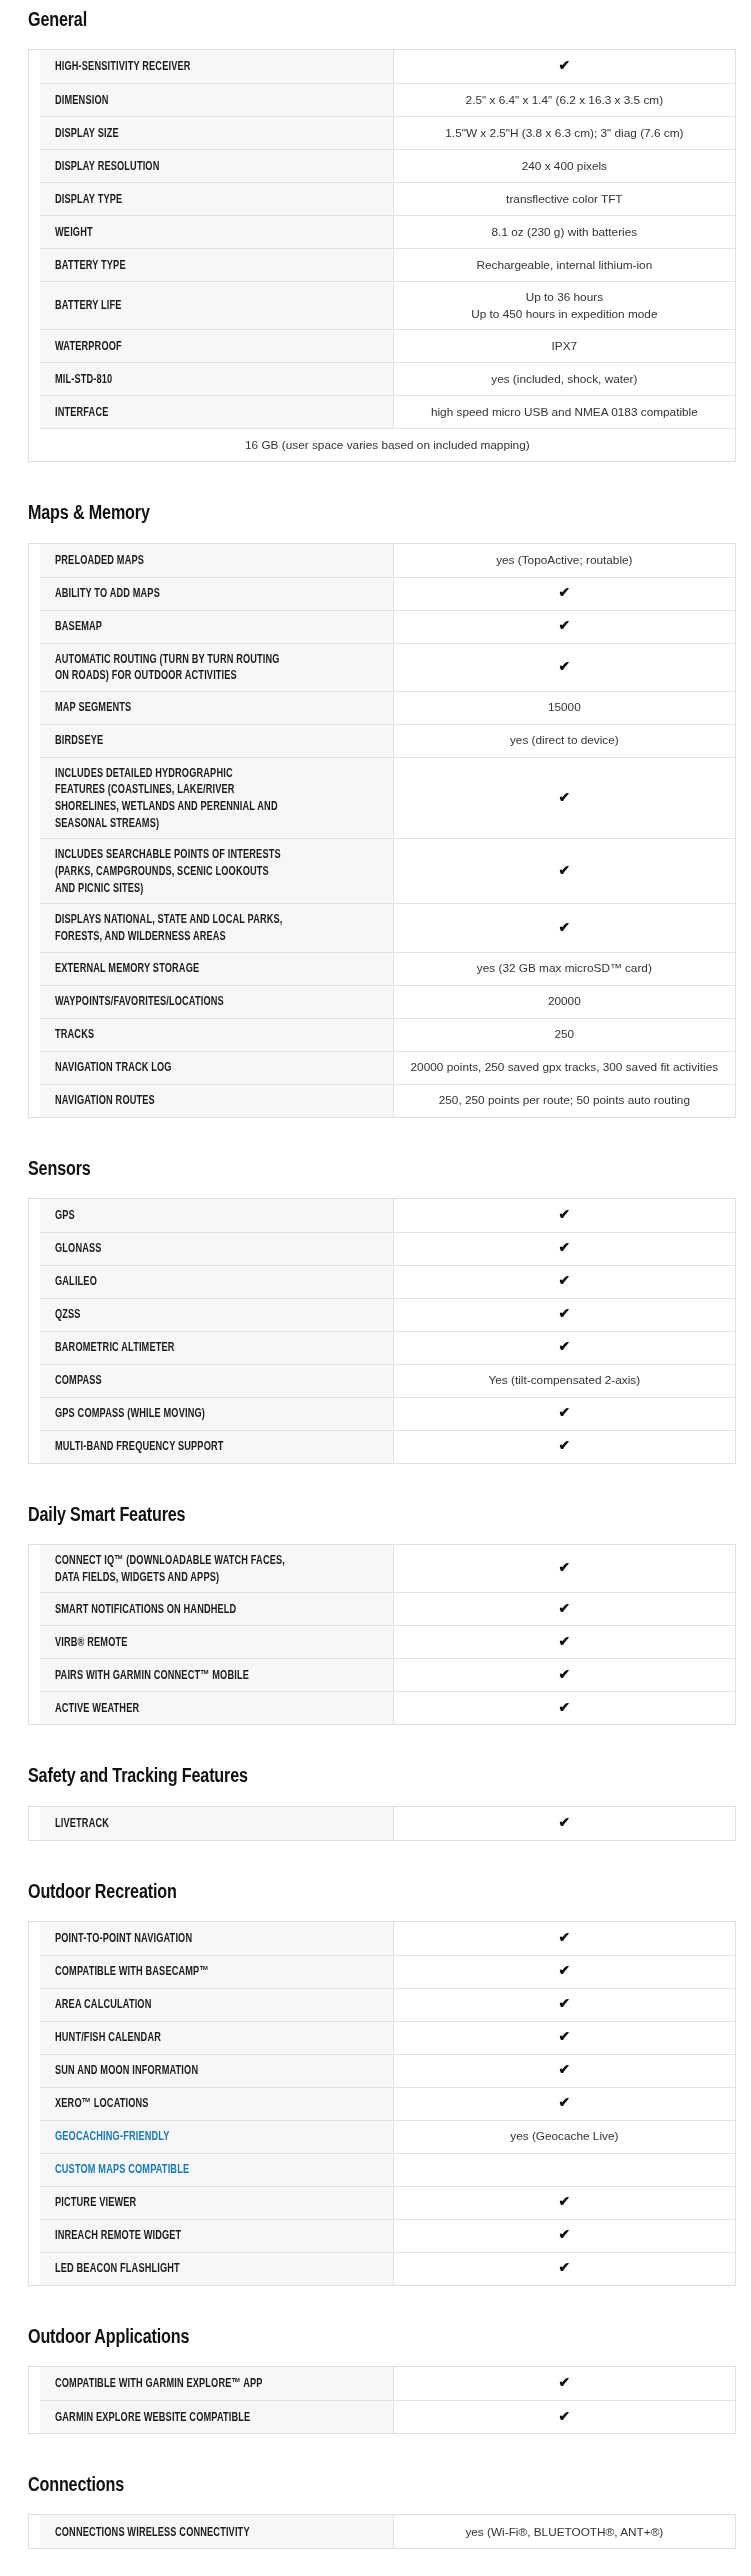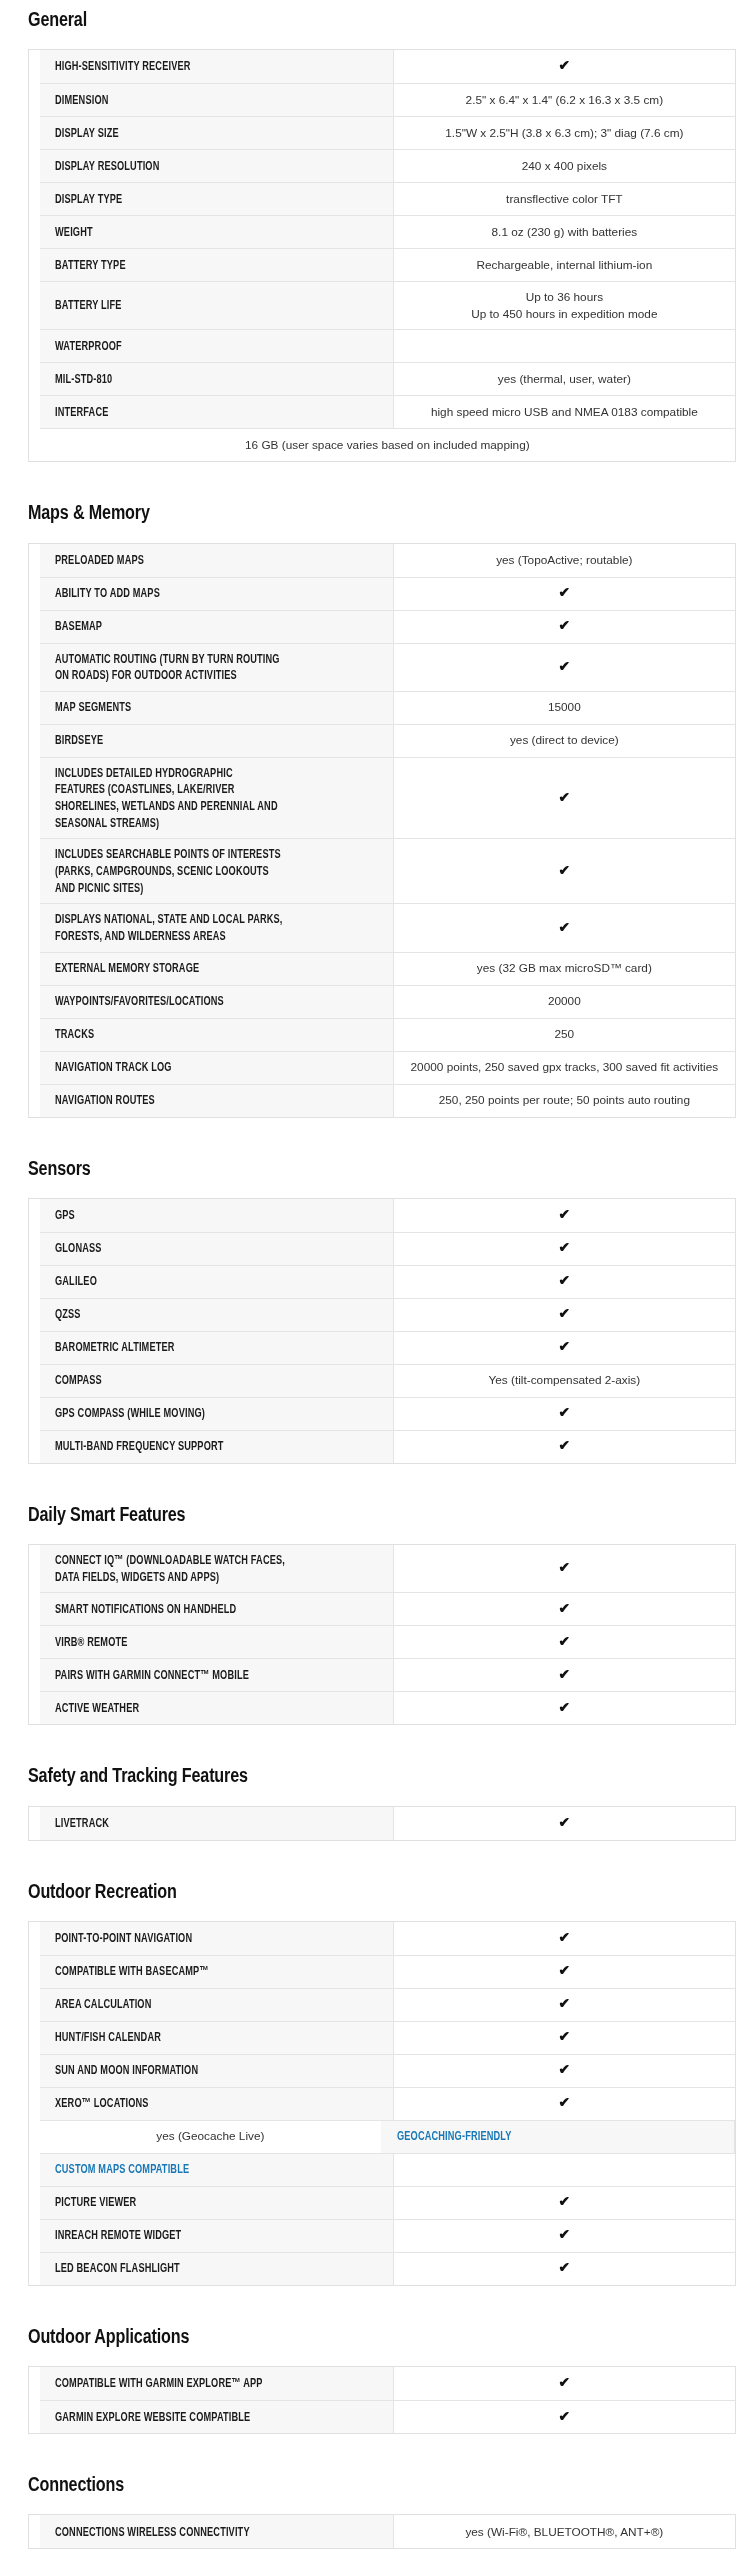--- a/index.html
+++ b/index.html
@@ -147,28 +147,31 @@
               <div class="value-text">Up to 36 hours</div>
               <div class="value-text">Up to 450 hours in expedition mode</div>
             </div>
           </div>
   </div>
 
   <div class="row">
     <div class="cell cell-label">
       <div class="label-text">WATERPROOF</div>
     </div>
+    <div class="cell cell-value">
+            <span class="value-text">IPX7</span>
+          </div>
   </div>
 
   <div class="row">
     <div class="cell cell-label">
       <div class="label-text">MIL-STD-810</div>
     </div>
     <div class="cell cell-value">
-            <span class="value-text">yes (thermal, user, water)</span>
+            <span class="value-text">yes (included, shock, water)</span>
           </div>
   </div>
 
   <div class="row">
     <div class="cell cell-label">
       <div class="label-text">INTERFACE</div>
     </div>
     <div class="cell cell-value">
             <span class="value-text">high speed micro USB and NMEA 0183 compatible</span>
           </div>
@@ -515,26 +518,26 @@
   <div class="row">
     <div class="cell cell-label">
       <div class="label-text">XERO™ LOCATIONS</div>
     </div>
     <div class="cell cell-value">
             <span class="value-check">✔</span>
           </div>
   </div>
 
   <div class="row">
+    <div class="cell cell-label">
+      <div class="label-text link">GEOCACHING-FRIENDLY</div>
+    </div>
     <div class="cell cell-value">
             <span class="value-text">yes (Geocache Live)</span>
           </div>
-    <div class="cell cell-label">
-      <div class="label-text link">GEOCACHING-FRIENDLY</div>
-    </div>
   </div>
 
   <div class="row">
     <div class="cell cell-label">
       <div class="label-text link">CUSTOM MAPS COMPATIBLE</div>
     </div>
   </div>
 
   <div class="row">
     <div class="cell cell-label">

